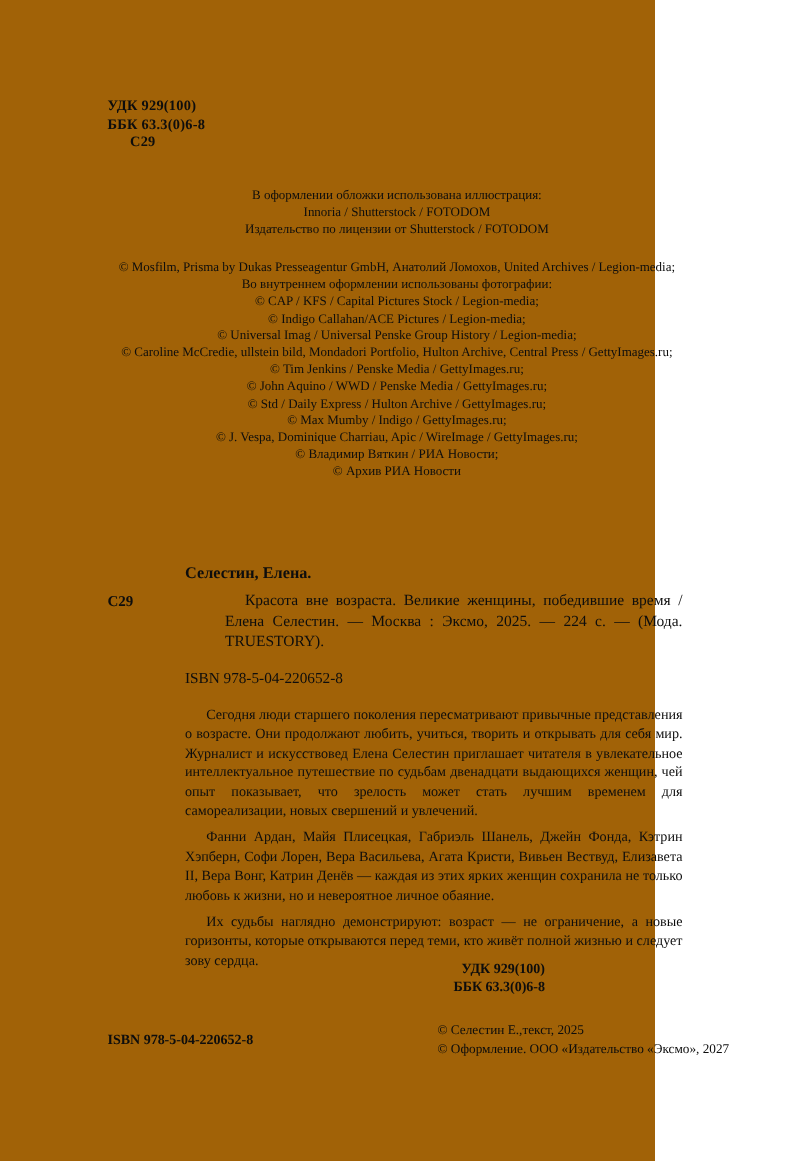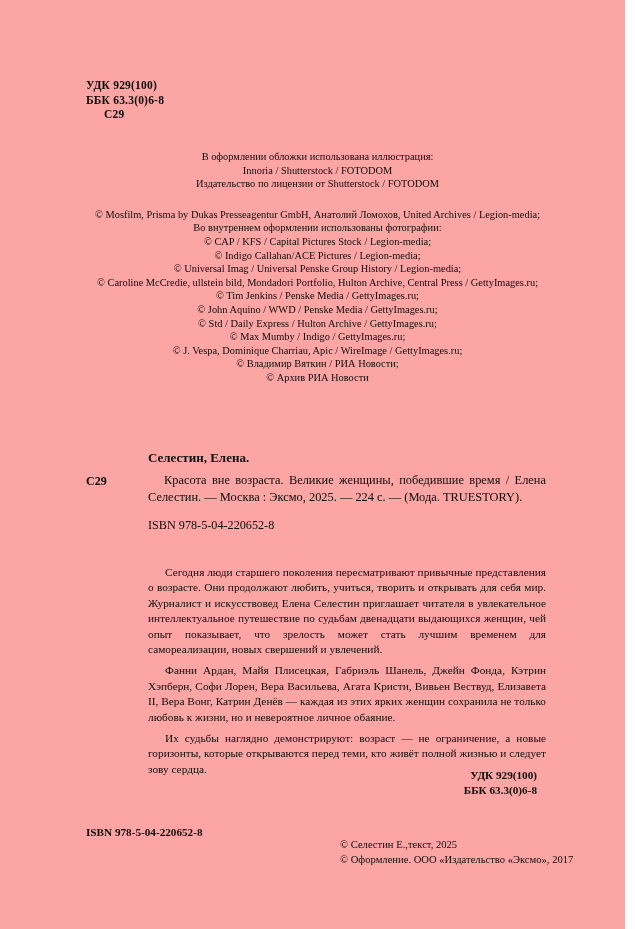--- a/index.html
+++ b/index.html
@@ -11,23 +11,23 @@
     width: 635px;
     height: 929px;
     font-family: "Liberation Serif", serif;
     color: #0d0d0d;
     position: relative;
     overflow: hidden;
   }
   .page {
     position: absolute;
     left: 0; top: 0;
-    width: 625px;
+    width: 524px;
     height: 929px;
-    background: #fca5a5;
+    background: #a16207;
   }
   
   .udk-block {
     position: absolute;
     left: 86px;
     top: 78px;
     font-size: 11.5px;
     line-height: 14.5px;
     font-weight: bold;
     letter-spacing: 0.2px;
@@ -74,21 +74,21 @@
     position: relative;
   }
   .cip-code {
     position: absolute;
     left: 0;
     top: 2px;
     font-size: 12px;
     font-weight: bold;
   }
   .cip-body {
-    margin-left: 62px;
+    margin-left: 94px;
     font-size: 12.4px;
     line-height: 16.5px;
     text-align: justify;
   }
   .cip-body .first-line-indent {
     display: inline-block;
     width: 16px;
   }
   .isbn-main {
     margin-left: 62px;
@@ -118,25 +118,24 @@
     right: 88px;
     top: 768px;
     text-align: right;
     font-size: 11.2px;
     line-height: 14.5px;
     font-weight: bold;
   }
   
   .copyright {
     position: absolute;
-    left: 340px;
+    left: 350px;
     top: 818px;
     font-size: 10.6px;
     line-height: 14.5px;
-    margin-top: 20px;
   }
   .copyright div {
     white-space: nowrap;
   }
   
   .isbn-bottom {
     position: absolute;
     left: 86px;
     top: 826px;
     font-size: 11.2px;
@@ -192,18 +191,18 @@
     <p>Их судьбы наглядно демонстрируют: возраст — не ограничение, а новые горизонты, которые открываются перед теми, кто живёт полной жизнью и следует зову сердца.</p>
   </div>
 
   <div class="udk-bottom">
     <div>УДК 929(100)</div>
     <div>ББК 63.3(0)6-8</div>
   </div>
 
   <div class="copyright">
     <div>© Селестин Е.,текст, 2025</div>
-    <div>© Оформление. ООО «Издательство «Эксмо», 2017</div>
+    <div>© Оформление. ООО «Издательство «Эксмо», 2027</div>
   </div>
 
   <div class="isbn-bottom">ISBN 978-5-04-220652-8</div>
 
 </div>
 
 </body></html>

